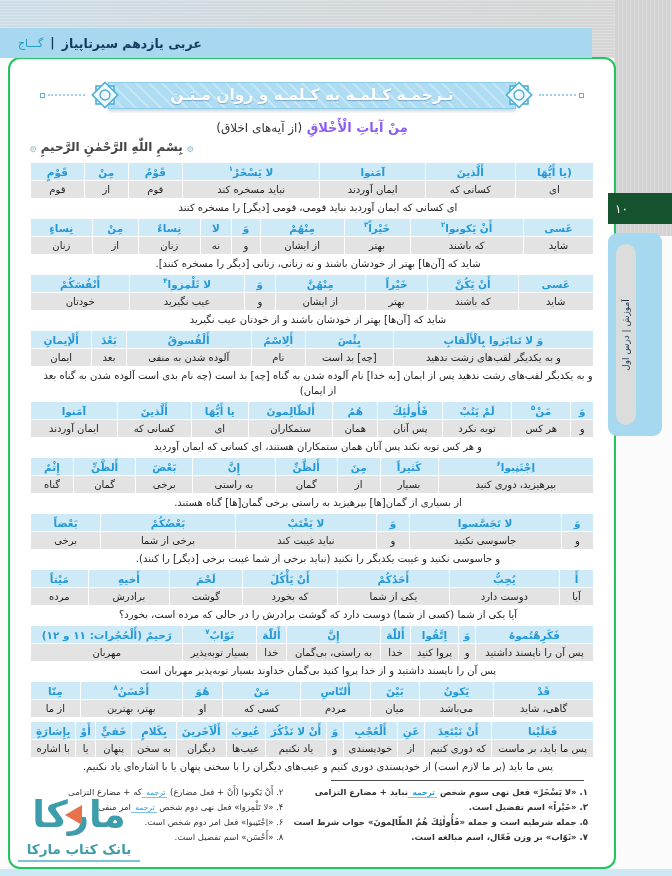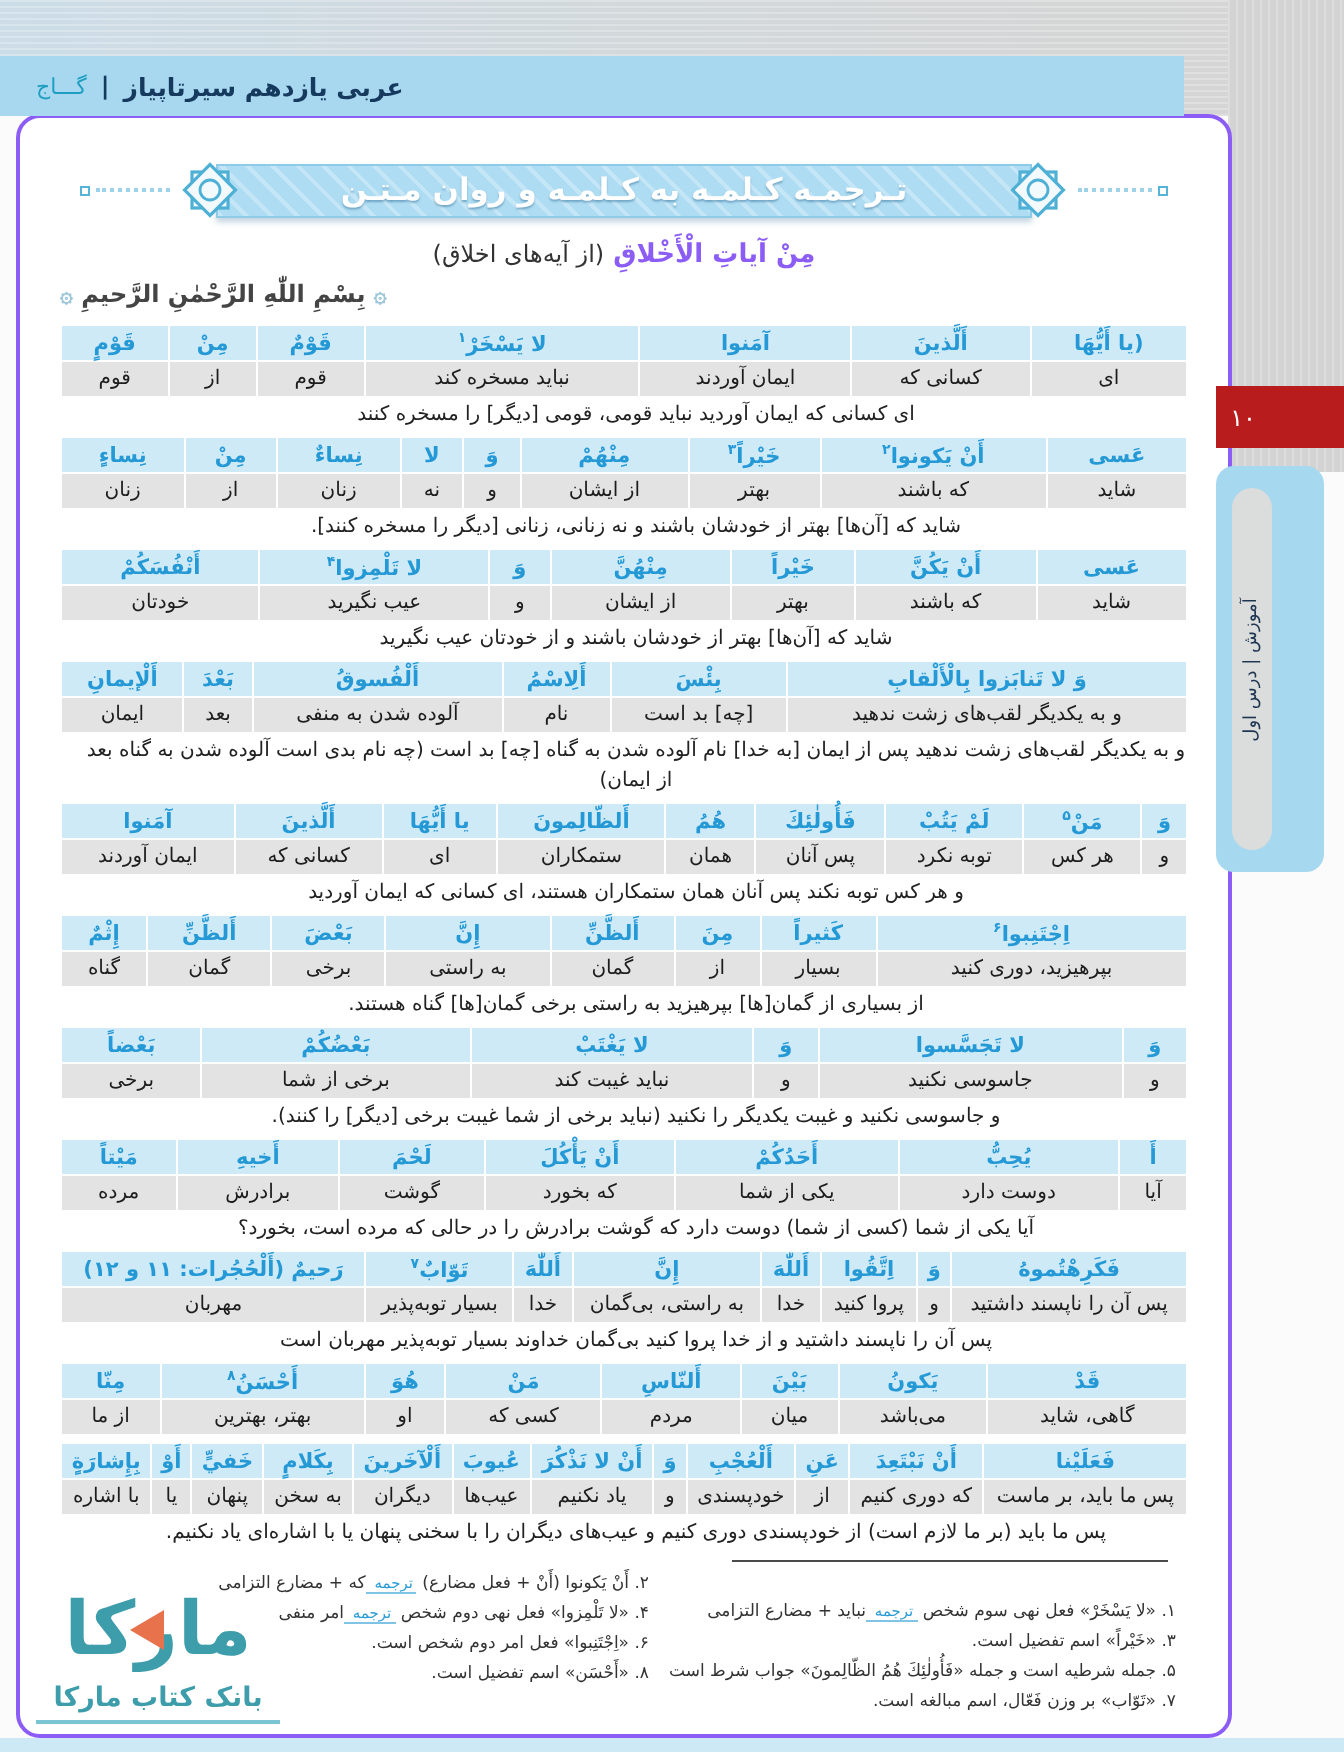--- a/index.html
+++ b/index.html
@@ -21,21 +21,21 @@
   
   .topbar { position:absolute; top:28px; left:0; width:592px; height:30px;
             background:#a7d8f0; display:flex; align-items:center; justify-content:flex-end;
             padding-left:18px; gap:7px; z-index:2; }
   .topbar .booktitle { color:#16395e; font-size:12.5px; font-weight:bold; }
   .topbar .sep { color:#16395e; font-weight:bold; font-size:12px; }
   .topbar .brand { color:#1f9ec0; font-size:11px; font-weight:normal; letter-spacing:1px; }
 
   
   .card { position:absolute; top:57px; right:56px; left:8px; height:812px; background:#ffffff;
-          border:2px solid #8b5cf6; border-radius:12px; z-index:1; padding:14px 20px 0 20px; }
+          border:2px solid #22c55e; border-radius:12px; z-index:1; padding:14px 20px 0 20px; }
 
   
   .banner { position:relative; height:40px; margin:2px 10px 2px 10px;
             display:flex; align-items:center; justify-content:center; }
   .b-square { width:5px; height:5px; border:1.5px solid #56b4d8; flex:0 0 auto; }
   .b-dots { flex:1 1 auto; border-top:2px dotted #9ed2ea; margin:0 3px; height:0; }
   .b-star { flex:0 0 auto; width:34px; height:34px; z-index:3; }
   .ribbon { flex:0 0 auto; width:408px; height:27px; margin:0 -14px; background:#aedcf2;
             background-image:repeating-linear-gradient(45deg, rgba(255,255,255,.28) 0 2px, transparent 2px 9px);
             border:1px solid #8ecbe6; box-shadow:0 2px 3px rgba(80,130,160,.35);
@@ -54,29 +54,29 @@
   table.wtable { width:100%; border-collapse:separate; border-spacing:1.5px 1.5px; direction:rtl; }
   table.wtable td { text-align:center; white-space:nowrap; padding:1px 4px; height:17px; }
   tr.hrow td { background:#cfeaf7; color:#2499d6; font-weight:bold; font-size:10.5px; }
   tr.hrow td sup { font-size:7px; color:#2499d6; }
   tr.prow td { background:#e3e3e4; color:#1d1d1d; font-size:10px; }
   .sentence { text-align:center; font-size:10px; color:#222; line-height:15px; margin:1px 0 2px 12px; }
 
   
   .footnotes { display:flex; direction:rtl; margin:6px 6px 0 118px; gap:10px; }
   .fn-col { font-size:8.5px; color:#333; line-height:1.75; }
-  .fn-right { flex:0 0 54%; position:relative; padding-top:19px; }
+  .fn-right { flex:0 0 54%; position:relative; padding-top:5px;font-weight:bold; }
   .fn-right::before { content:""; position:absolute; top:0; right:4px; width:86%;
                       border-top:1.5px solid #4a4a4a; }
   .fn-left { flex:1 1 auto; padding-top:5px; }
   .fn-item { white-space:nowrap; }
   .fn-arrow { color:#2a9cd5; font-size:7.5px; border-bottom:1px solid #7fc4e4; padding:0 2px; }
 
   
-  .badge { position:absolute; top:193px; right:0; width:64px; height:31px; background:#b91c1c;
+  .badge { position:absolute; top:193px; right:0; width:64px; height:31px; background:#14532d;
            color:#fff; font-size:12px; display:flex; align-items:center; z-index:3;
            padding-right:44px; }
 
   
   .side-tab { position:absolute; top:233px; right:10px; width:54px; height:203px;
               background:#a6d8f0; border-radius:9px; z-index:3; }
   .side-pill { position:absolute; top:11px; right:26px; width:20px; height:181px;
                background:#dbdcdc; border-radius:10px; }
   .vtext { position:absolute; top:50%; left:50%; white-space:nowrap; color:#1d3550;
            font-size:9px; transform:translate(-50%,-50%) rotate(-90deg); }

